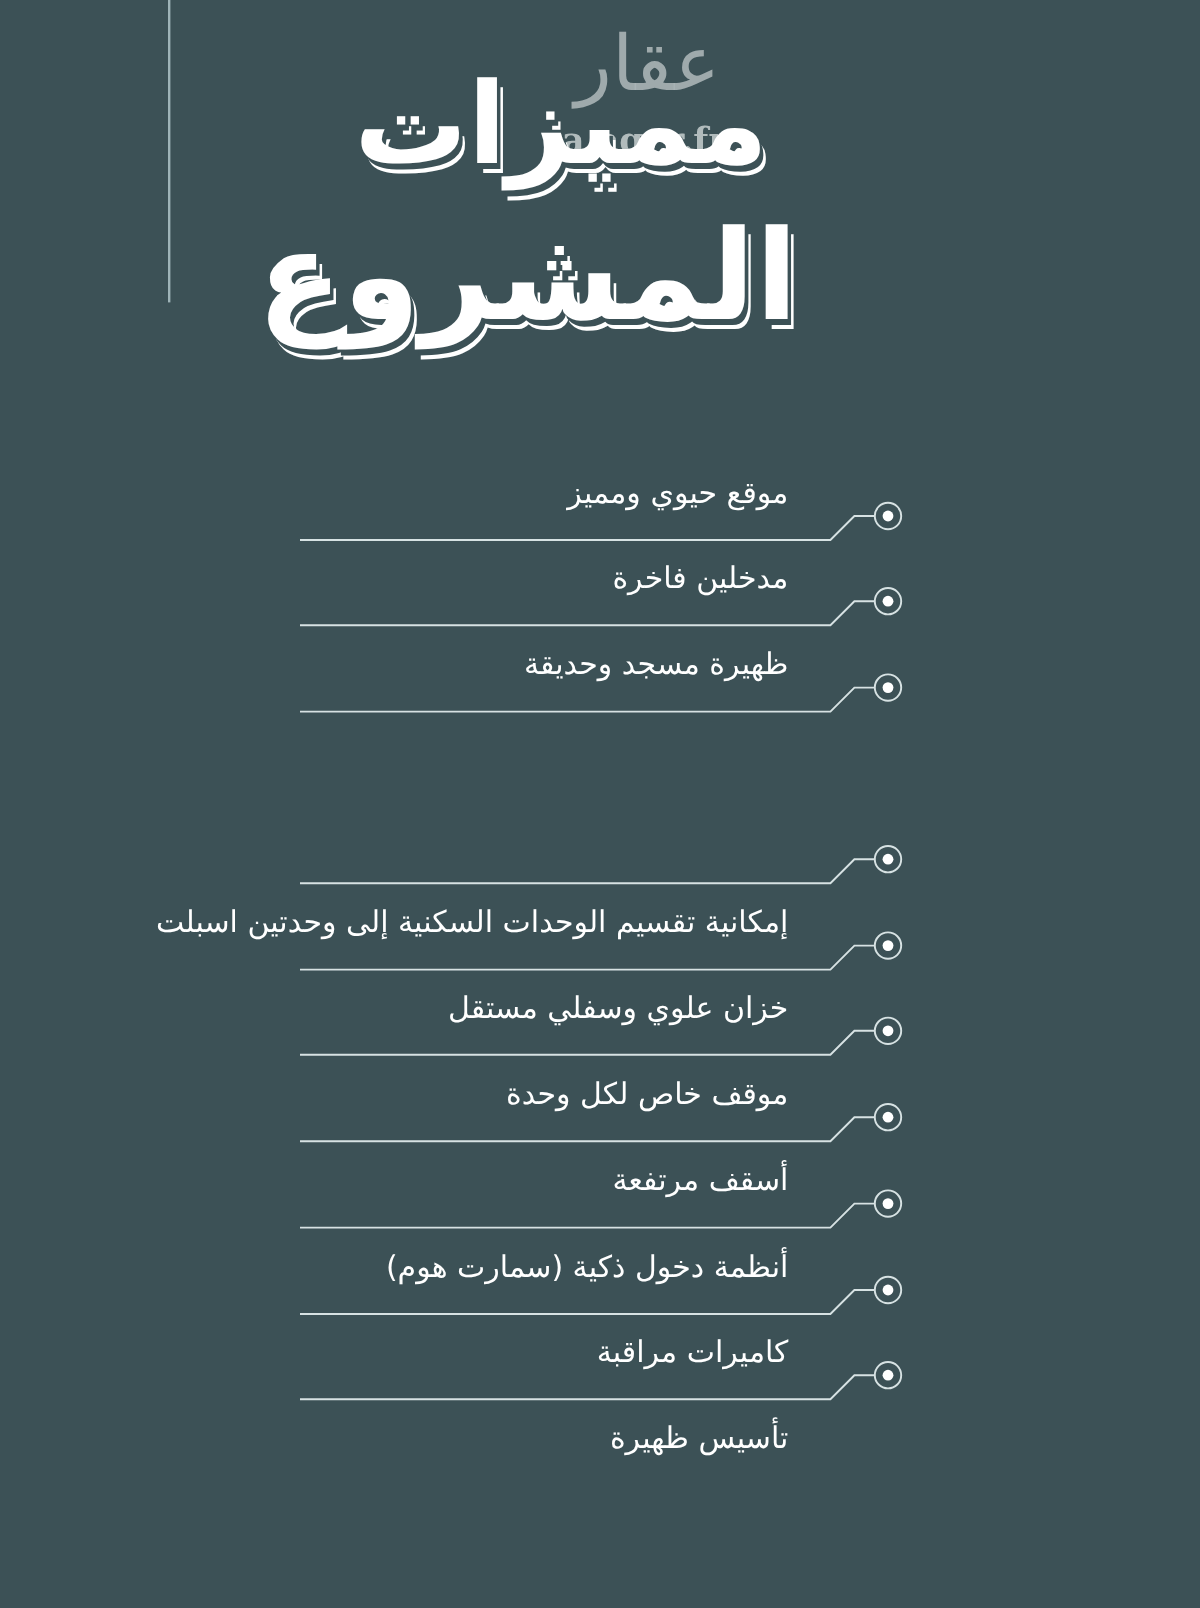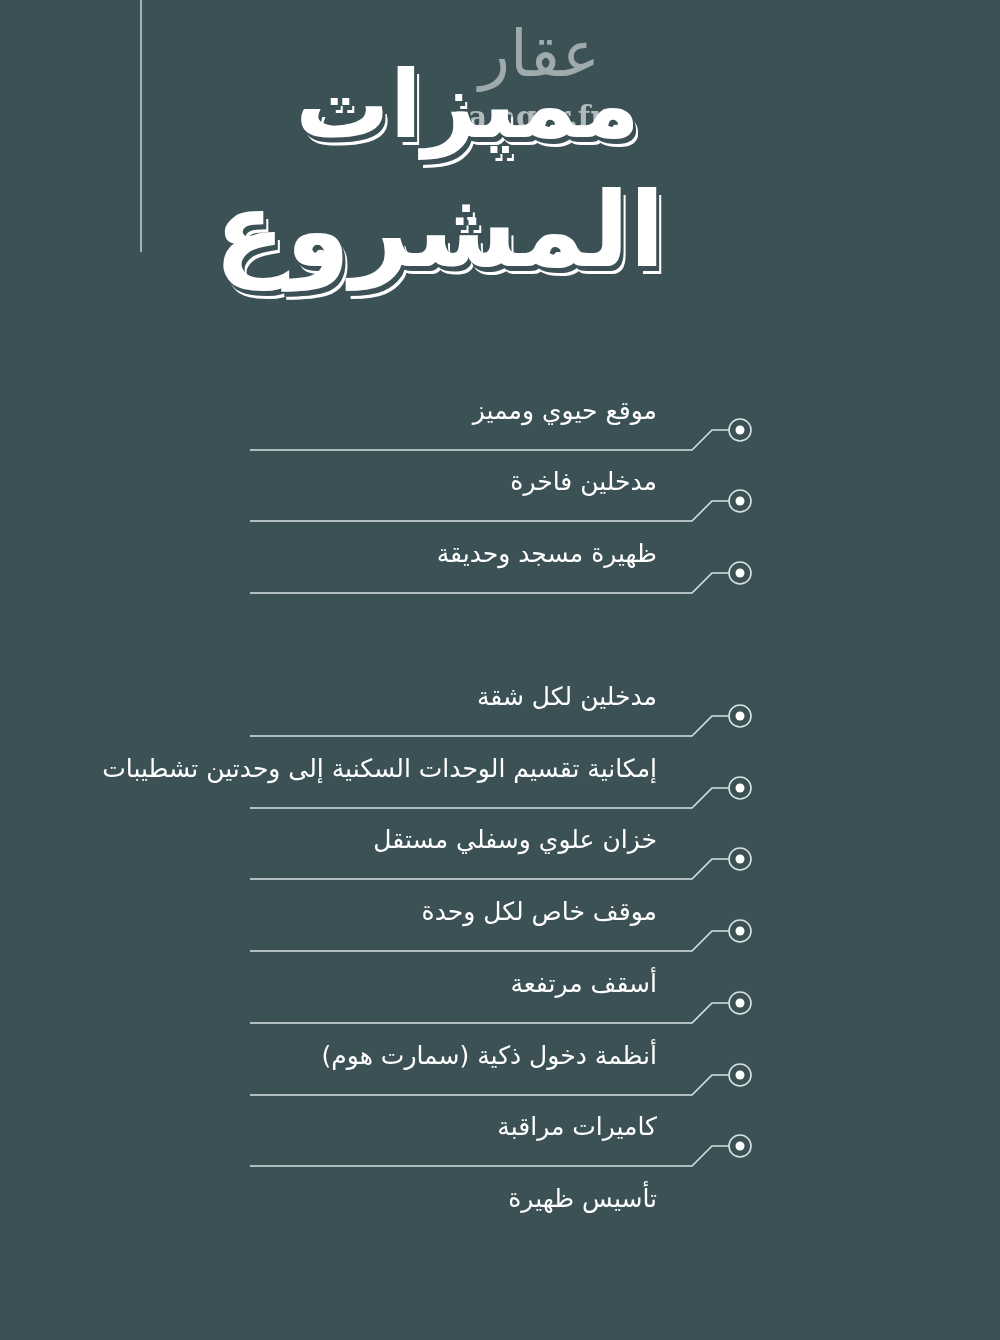--- a/index.html
+++ b/index.html
@@ -92,30 +92,29 @@
     <span class="feature-label">ظهيرة مسجد وحديقة</span>
     <svg class="connector" viewBox="0 0 520 50" width="520" height="50">
       <polyline points="2,35 444,35 464,15 481,15" fill="none" stroke="#d7e2e3" stroke-width="1.6"></polyline>
       <circle cx="492" cy="15" r="11" fill="none" stroke="#d7e2e3" stroke-width="1.6"></circle>
       <circle cx="492" cy="15" r="4.5" fill="#ffffff"></circle>
     </svg>
   </div>
 
 
   <div class="feature" style="top:681px">
-    <span class="feature-label">مدخلين لكل شقة</span>
     <svg class="connector" viewBox="0 0 520 50" width="520" height="50">
       <polyline points="2,35 444,35 464,15 481,15" fill="none" stroke="#d7e2e3" stroke-width="1.6"></polyline>
       <circle cx="492" cy="15" r="11" fill="none" stroke="#d7e2e3" stroke-width="1.6"></circle>
       <circle cx="492" cy="15" r="4.5" fill="#ffffff"></circle>
     </svg>
   </div>
 
   <div class="feature" style="top:753px">
-    <span class="feature-label">إمكانية تقسيم الوحدات السكنية إلى وحدتين تشطيبات</span>
+    <span class="feature-label">إمكانية تقسيم الوحدات السكنية إلى وحدتين اسبلت</span>
     <svg class="connector" viewBox="0 0 520 50" width="520" height="50">
       <polyline points="2,35 444,35 464,15 481,15" fill="none" stroke="#d7e2e3" stroke-width="1.6"></polyline>
       <circle cx="492" cy="15" r="11" fill="none" stroke="#d7e2e3" stroke-width="1.6"></circle>
       <circle cx="492" cy="15" r="4.5" fill="#ffffff"></circle>
     </svg>
   </div>
 
   <div class="feature" style="top:896px">
     <span class="feature-label">موقف خاص لكل وحدة</span>
     <svg class="connector" viewBox="0 0 520 50" width="520" height="50">

